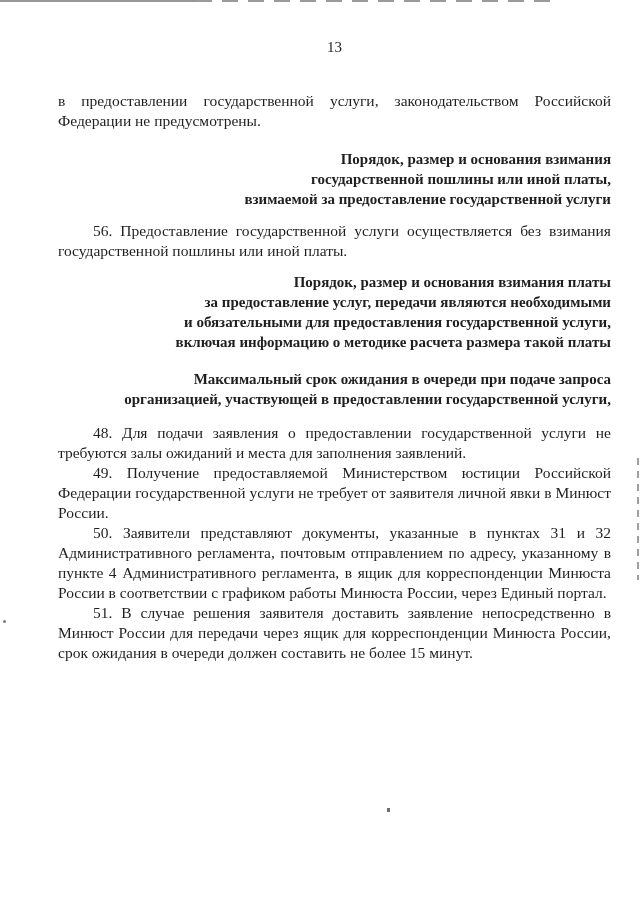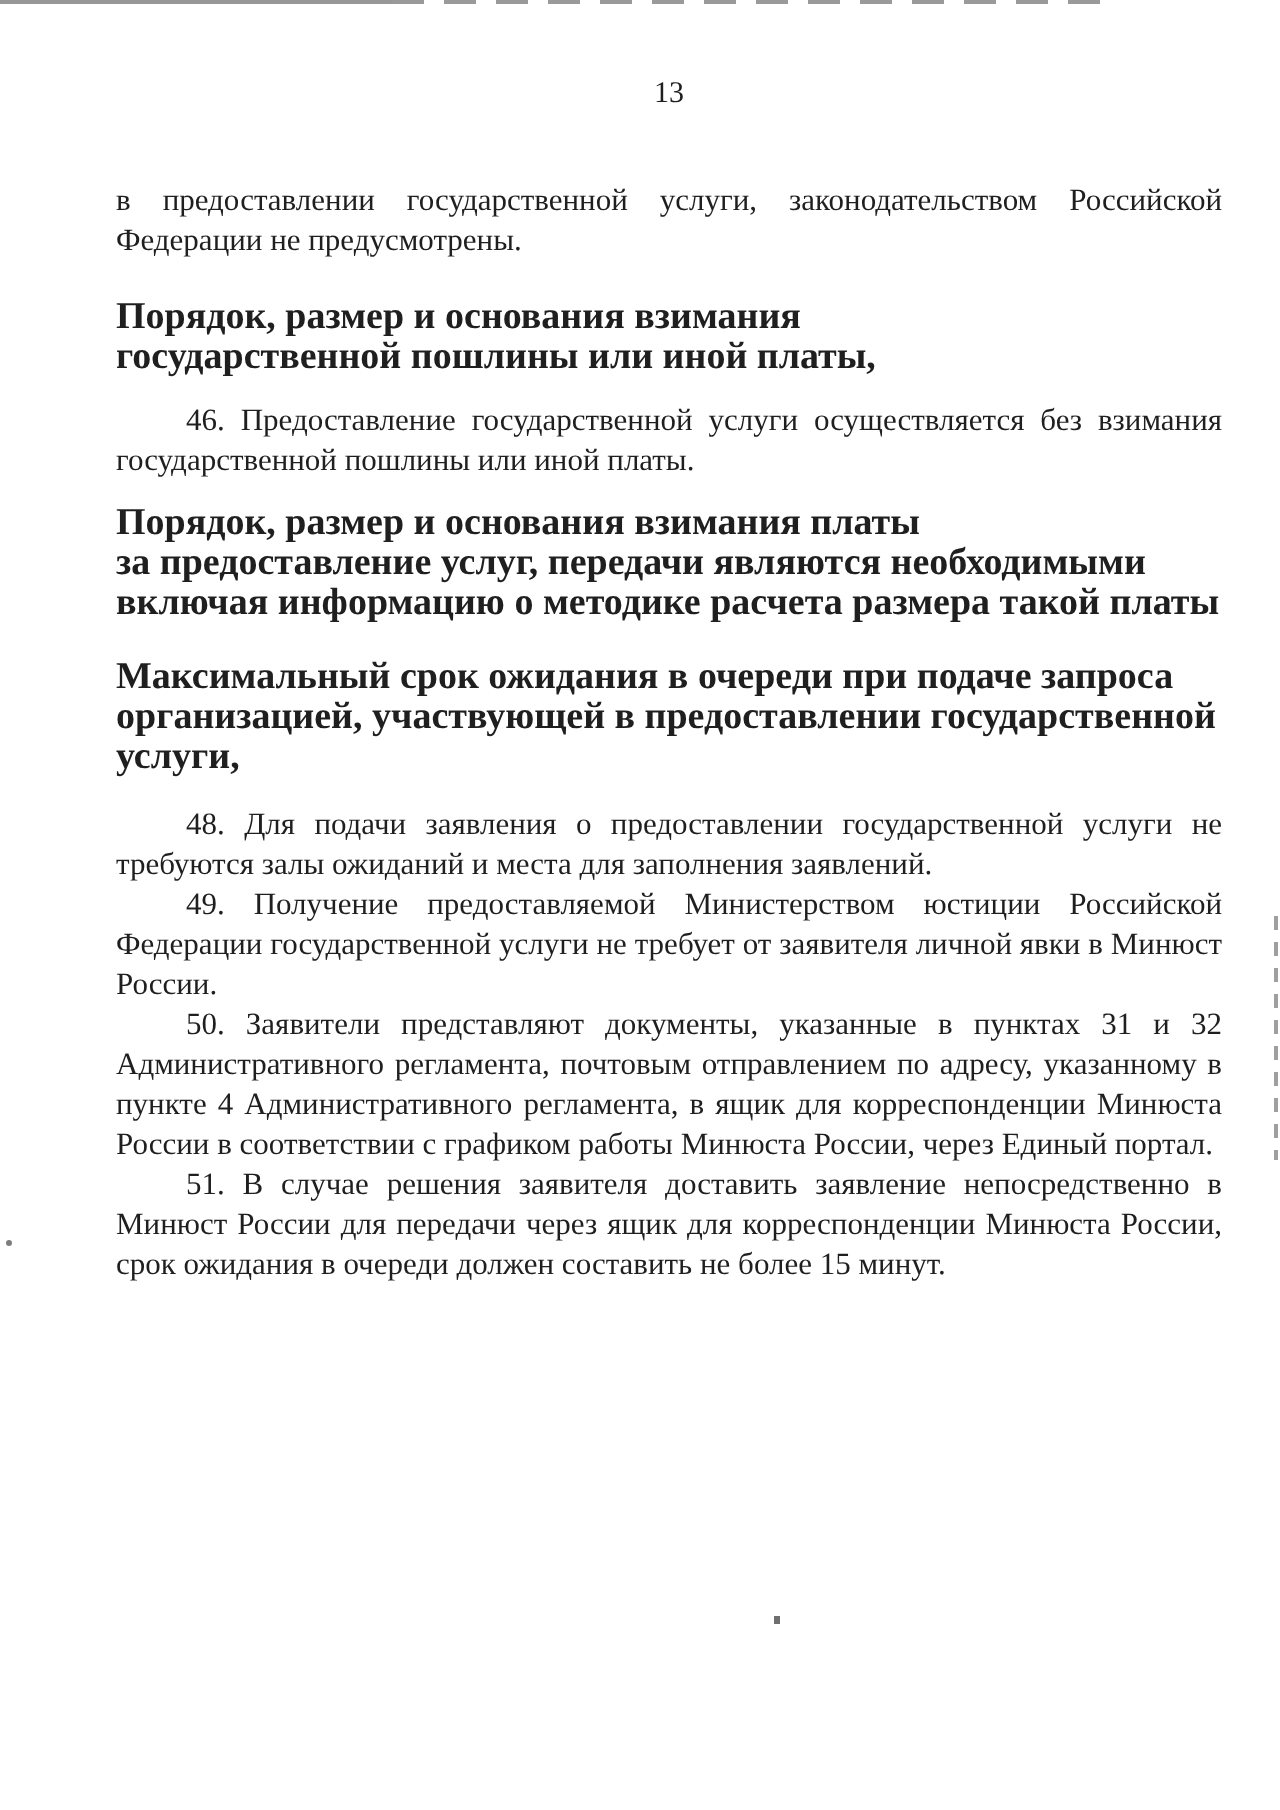--- a/index.html
+++ b/index.html
@@ -69,23 +69,23 @@
     font-size: 15.5px;
     line-height: 20px;
     text-align: justify;
     margin: 0;
   }
   .para.indent {
     text-indent: 35px;
   }
   .heading {
     font-weight: bold;
-    font-size: 19px;
+    font-size: 15px;
     line-height: 20px;
-    text-align: left;
+    text-align: right;
   }
   .mt-intro { margin-top: 35px; }
   .mt-h1    { margin-top: 18px; }
   .mt-p46   { margin-top: 12px; }
   .mt-h2    { margin-top: 11px; }
   .mt-p47   { margin-top: 15px; }
   .mt-h3    { margin-top: 17px; }
   .mt-p48   { margin-top: 14px; }
 </style>
 </head>
@@ -101,26 +101,28 @@
 
   <div class="content">
 
     <div class="page-num">13</div>
 
     <p class="para mt-intro">в предоставлении государственной услуги, законодательством Российской Федерации не предусмотрены.</p>
 
     <div class="heading mt-h1">
       <div>Порядок, размер и основания взимания</div>
       <div>государственной пошлины или иной платы,</div>
+      <div>взимаемой за предоставление государственной услуги</div>
     </div>
-    <p class="para indent mt-p46">46. Предоставление государственной услуги осуществляется без взимания государственной пошлины или иной платы.</p>
+    <p class="para indent mt-p46">56. Предоставление государственной услуги осуществляется без взимания государственной пошлины или иной платы.</p>
 
     <div class="heading mt-h2">
       <div>Порядок, размер и основания взимания платы</div>
       <div>за предоставление услуг, передачи являются необходимыми</div>
+      <div>и обязательными для предоставления государственной услуги,</div>
       <div>включая информацию о методике расчета размера такой платы</div>
     </div>
 
     <div class="heading mt-h3">
       <div>Максимальный срок ожидания в очереди при подаче запроса</div>
       <div>организацией, участвующей в предоставлении государственной услуги,</div>
     </div>
     <p class="para indent mt-p48">48. Для подачи заявления о предоставлении государственной услуги не требуются залы ожиданий и места для заполнения заявлений.</p>
     <p class="para indent">49. Получение предоставляемой Министерством юстиции Российской Федерации государственной услуги не требует от заявителя личной явки в Минюст России.</p>
     <p class="para indent">50. Заявители представляют документы, указанные в пунктах 31 и 32 Административного регламента, почтовым отправлением по адресу, указанному в пункте 4 Административного регламента, в ящик для корреспонденции Минюста России в соответствии с графиком работы Минюста России, через Единый портал.</p>

